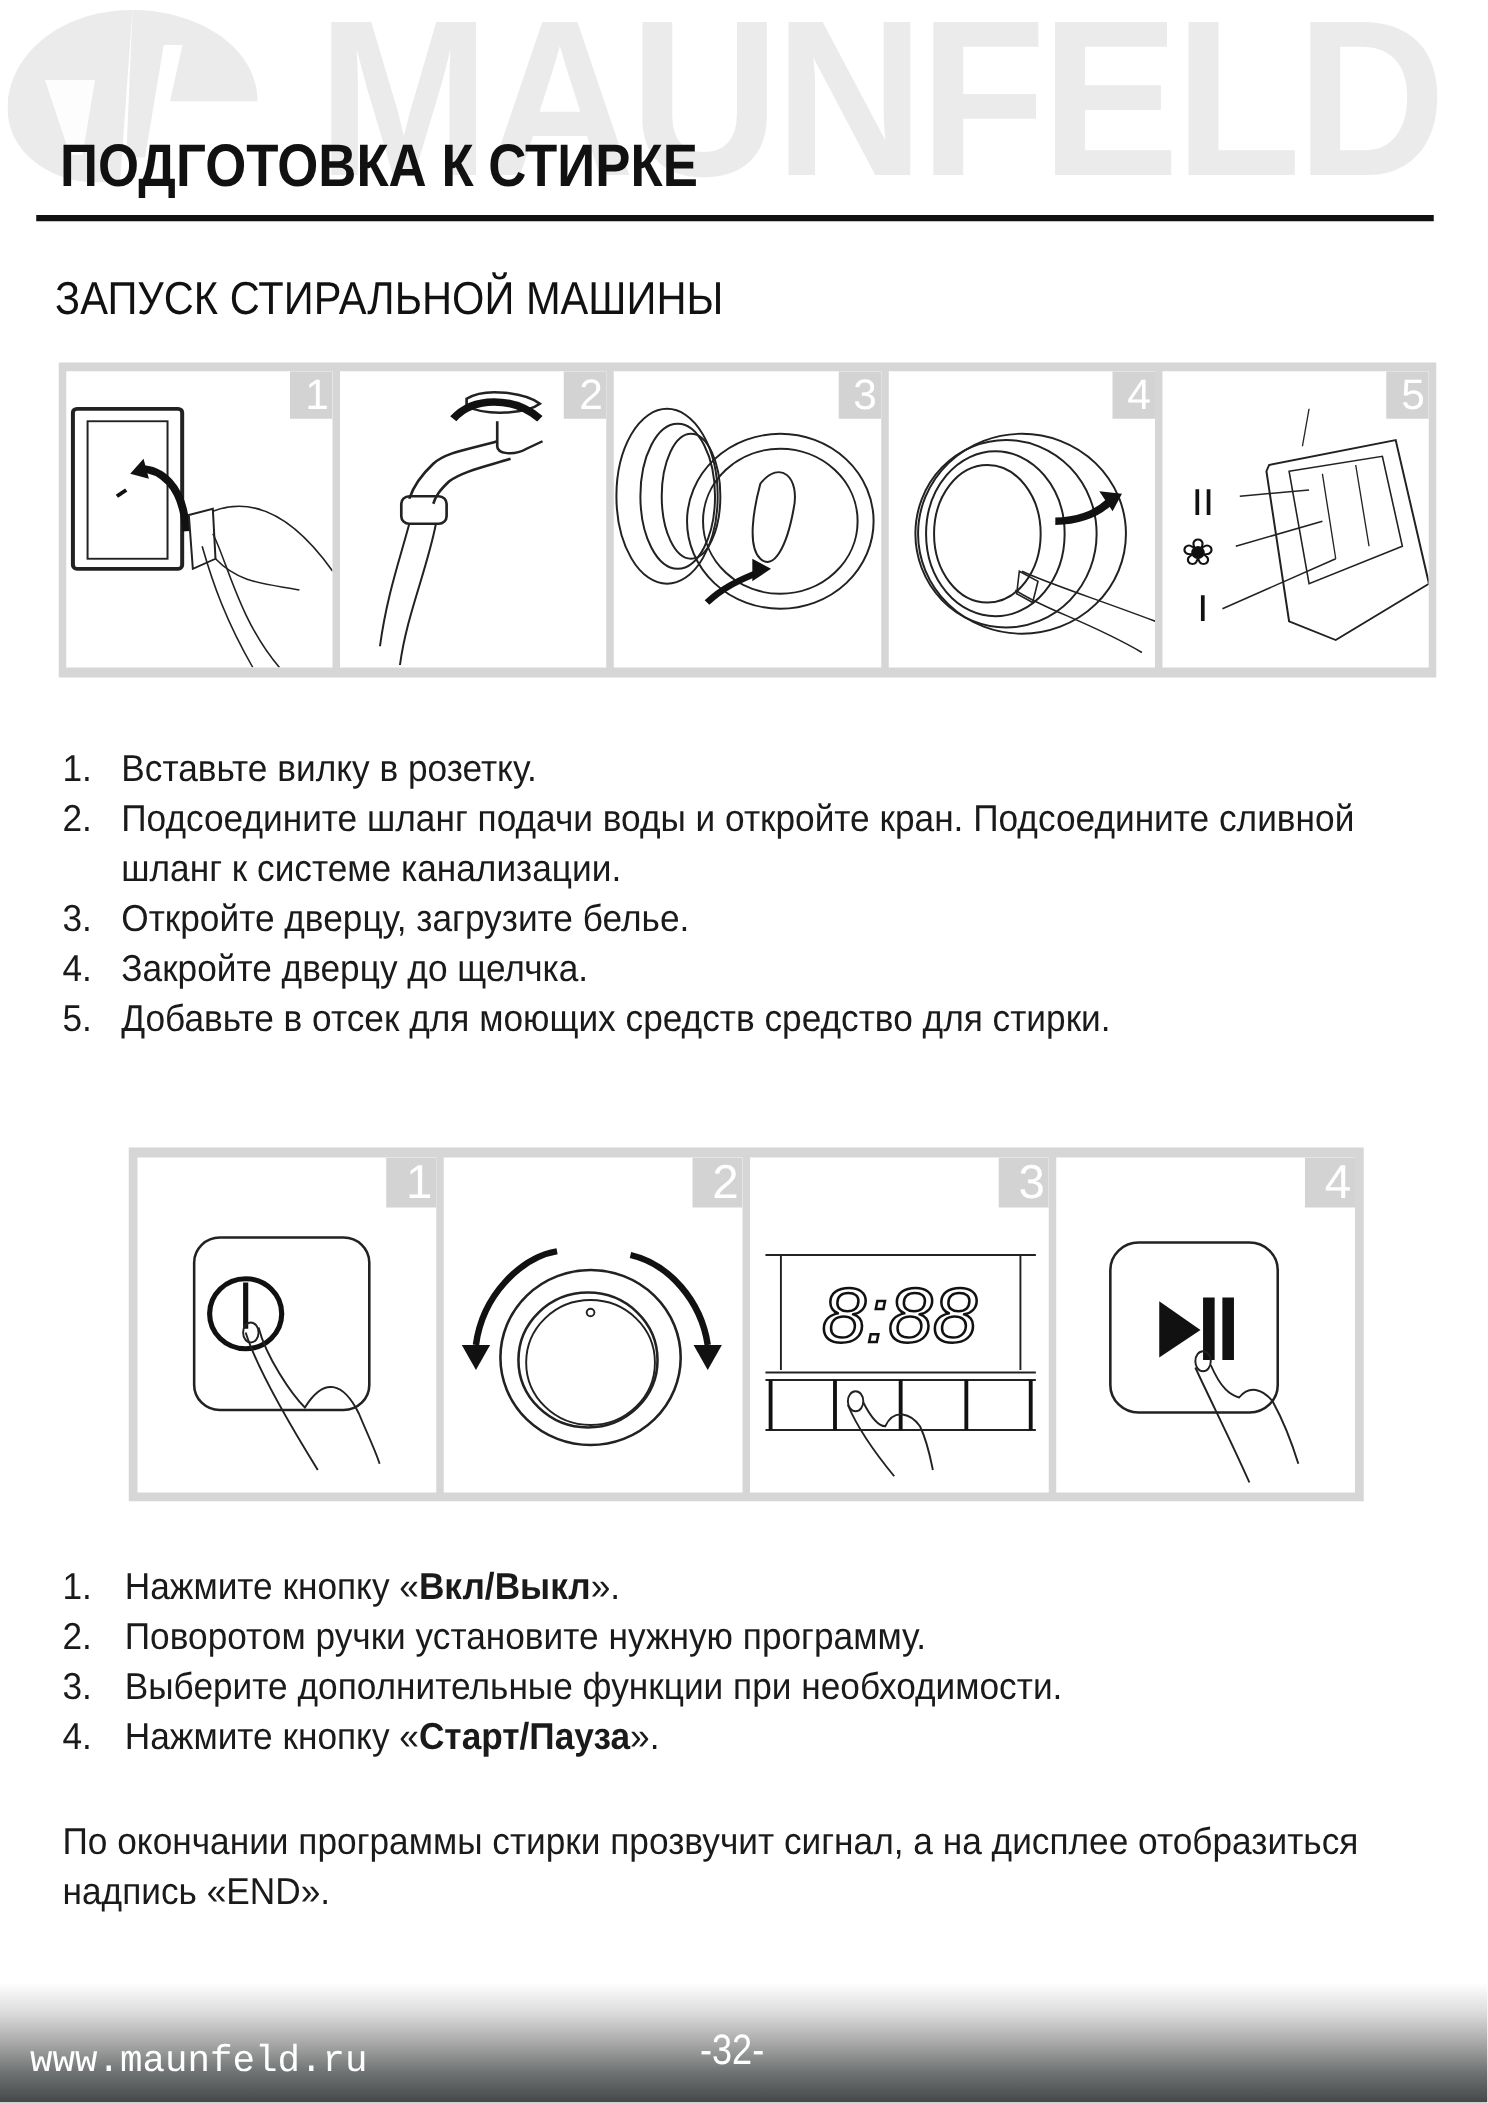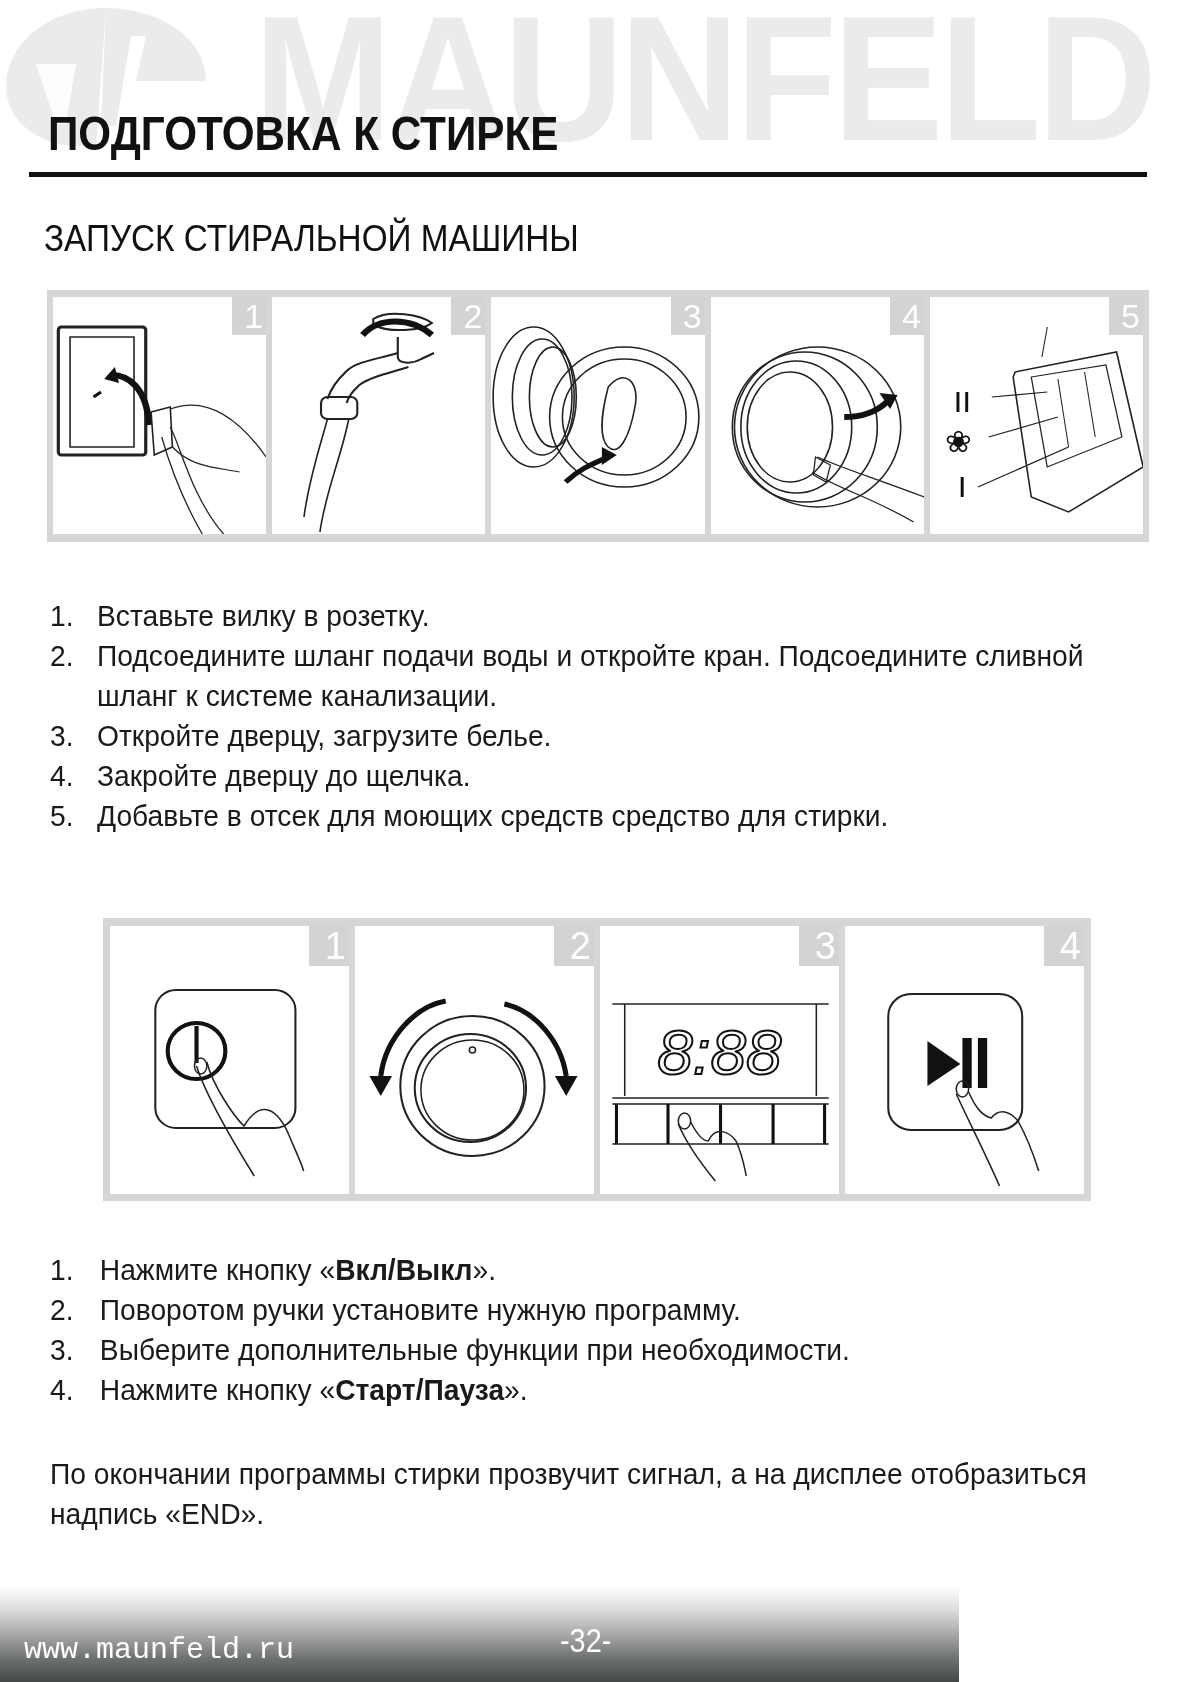--- a/index.html
+++ b/index.html
@@ -32,21 +32,21 @@
   .steps-a { left: 50px; top: 596px; width: 1110px; }
   .steps-b { left: 50px; top: 1250px; width: 1110px; }
   .steps li { position: relative; padding-left: 50px; transform: scaleX(0.94); transform-origin: left top; }
   .steps-b li { padding-left: 53px; }
   .steps li .num { position: absolute; left: 0; top: 0; }
   .steps li .txt { display: inline; }
   .steps b { font-weight: bold; }
   .final-note { position: absolute; left: 50px; top: 1454px; width: 1110px; margin: 0; font-size: 30px;
                 line-height: 40px; transform: scaleX(0.94); transform-origin: left top; }
 
-  .footer { position: absolute; left: 0; top: 1586px; width: 959px; height: 96px;
+  .footer { position: absolute; left: 0; top: 1586px; width: 1190px; height: 96px;
             background: linear-gradient(to bottom, #ffffff 0%, #dcdcdc 25%, #a9a9a9 50%, #6f7273 75%, #444849 100%); }
   .footer-url { position: absolute; left: 24px; top: 47px; font-family: "Liberation Mono", "DejaVu Sans Mono", monospace;
                 font-size: 30px; color: #fff; }
   .footer-page { position: absolute; left: 560px; top: 35px; font-size: 34px; color: #fff;
                  transform: scaleX(0.85); transform-origin: left top; }
 </style>
 </head>
 <body>
 
 <div class="watermark">

